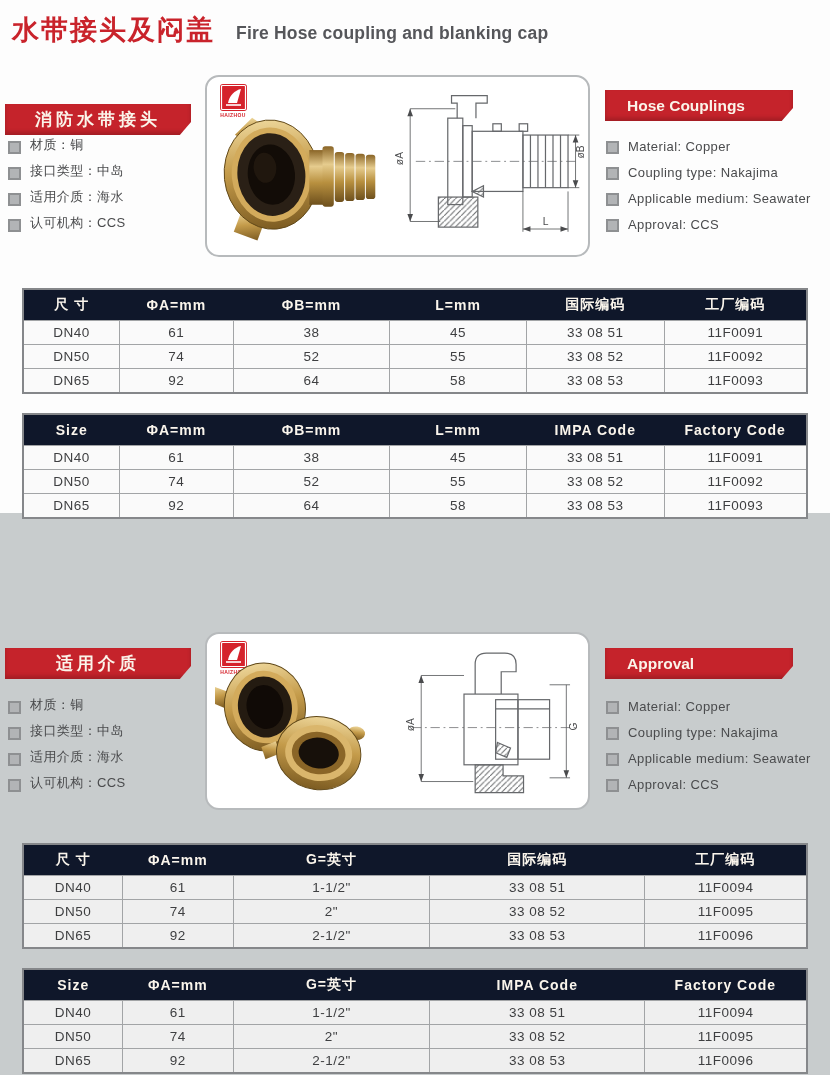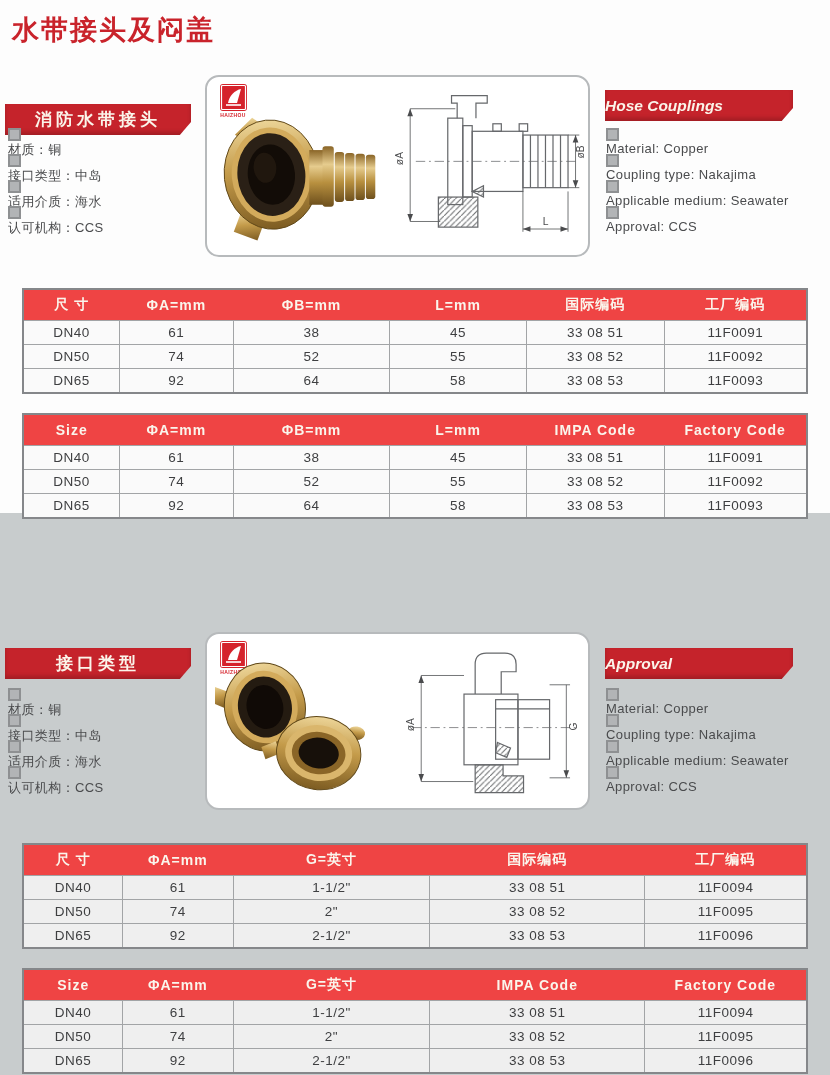--- a/index.html
+++ b/index.html
@@ -15,25 +15,25 @@
   .t-en{font-size:17.5px;font-weight:bold;color:#55565a;letter-spacing:0.2px;}
 
   
   .banner{
     position:absolute;height:31px;background:#c5232b;color:#fbf4ea;font-weight:bold;
     display:flex;align-items:center;
     clip-path:polygon(0 0,100% 0,100% 58%,94% 100%,0 100%);
     box-shadow:inset 0 -3px 4px rgba(0,0,0,.18);
   }
   .banner.zh{left:5px;width:186px;justify-content:center;font-size:17px;letter-spacing:4px;}
-  .banner.en{left:605px;width:188px;font-size:15.5px;box-sizing:border-box;font-style:italic;}
+  .banner.en{left:605px;width:188px;font-size:15.5px;padding-left:22px;box-sizing:border-box;}
 
   
   .specs{position:absolute;list-style:none;margin:0;padding:0;}
-  .specs li{display:flex;align-items:flex-start;height:26px;flex-direction:column;}
+  .specs li{display:flex;align-items:flex-end;height:26px;}
   .bullet{width:9px;height:9px;background:#b2b4b6;border:2px solid #8e9092;margin-right:9px;flex:none;}
   .spec-text{font-size:13px;color:#4a4b4d;letter-spacing:0.4px;white-space:nowrap;}
   .specs.zh{left:8px;}
   .specs.en{left:606px;}
 
   
   .card{position:absolute;left:205px;width:385px;background:#fff;border:2px solid #b7babc;border-radius:14px;box-sizing:border-box;}
   #card1{top:75px;height:182px;}
   #card2{top:632px;height:178px;}
   .logo{position:absolute;left:9px;top:7px;width:34px;text-align:center;}
@@ -41,21 +41,21 @@
   .logo-text{font-size:5px;color:#d5222b;font-weight:bold;letter-spacing:0.4px;margin-top:1px;}
   .photo{position:absolute;left:8px;top:24px;}
   .draw{position:absolute;right:4px;top:4px;}
 
   
   .spec-table{
     position:absolute;left:22px;width:786px;border-collapse:collapse;table-layout:fixed;
     border:2px solid #85878a;
   }
   .spec-table th{
-    background:#ef4444;color:#faf5ec;font-weight:bold;font-size:14px;height:30px;
+    background:#0f172a;color:#faf5ec;font-weight:bold;font-size:14px;height:30px;
     text-align:center;letter-spacing:1px;padding:0;border:none;
   }
   .spec-table td{
     background:#fafafa;color:#3e3f41;font-size:13.5px;text-align:center;height:23px;
     border:1px solid #a2a4a6;padding:0;letter-spacing:0.5px;
   }
   .spec-table.on-gray td{background:#efefef;}
 </style>
 </head>
 <body>
@@ -77,20 +77,21 @@
       <path d="M0,6 L6,0" stroke="#6e7072" stroke-width="1.2"></path>
     </pattern>
   </defs>
 </svg>
 
 <div class="page">
   <div class="gray-band"></div>
 
   <header class="title">
     <span class="t-zh">水带接头及闷盖</span>
+    <span class="t-en">Fire Hose coupling and blanking cap</span>
   </header>
 
   <section>
     <div class="banner zh" style="top:104px">
       <span>消防水带接头</span>
     </div>
     <ul class="specs zh" style="top:128px">
         <li>
           <span class="bullet"></span>
           <span class="spec-text">材质：铜</span>
@@ -294,21 +295,21 @@
           <td>64</td>
           <td>58</td>
           <td>33 08 53</td>
           <td>11F0093</td>
         </tr>
       </tbody>
   </table>
 
   <section>
     <div class="banner zh" style="top:648px">
-      <span>接口类型</span>
+      <span>适用介质</span>
     </div>
     <ul class="specs zh" style="top:688px">
         <li>
           <span class="bullet"></span>
           <span class="spec-text">材质：铜</span>
         </li>
         <li>
           <span class="bullet"></span>
           <span class="spec-text">接口类型：中岛</span>
         </li>

